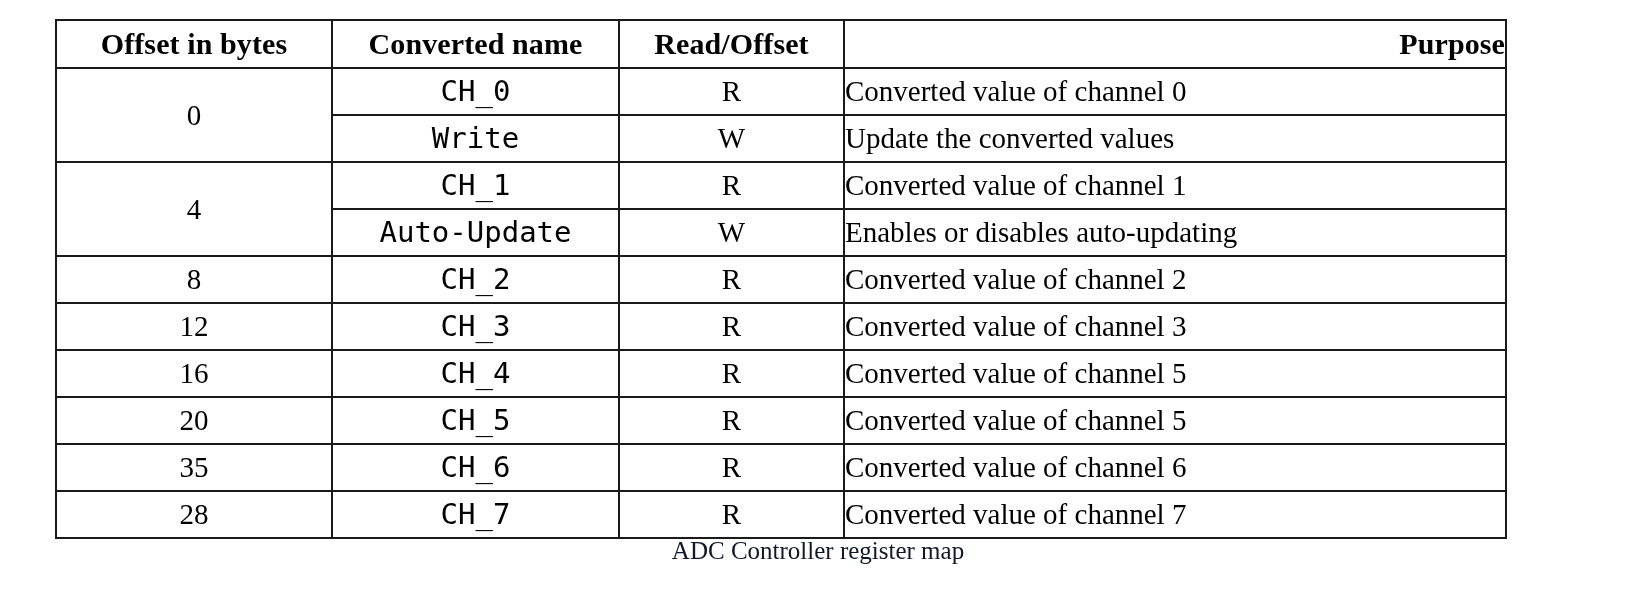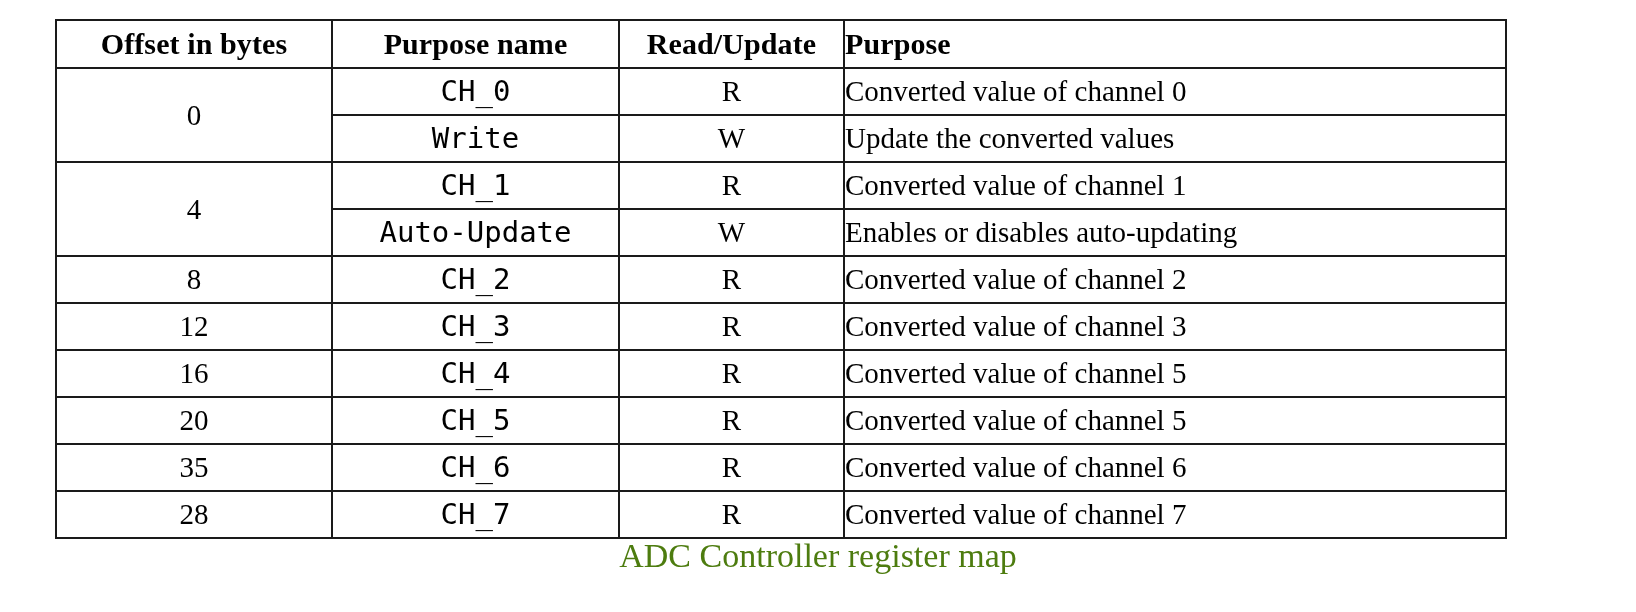--- a/index.html
+++ b/index.html
@@ -54,21 +54,21 @@
     height: 46px;
     font-weight: bold;
     font-size: 30px;
     line-height: 1.0;
     letter-spacing: 0.1px;
   }
   th.h-offset, th.h-regname, th.h-rw {
     text-align: center;
   }
   th.h-purpose {
-    text-align: left;
+    text-align: right;
     padding-left: 14px;
   }
 
   
   table.regmap tbody td {
     height: 45px;
     font-size: 29px;
     line-height: 1.0;
   }
 
@@ -96,23 +96,23 @@
     font-size: 29px;
     border-radius: 8px;
   }
 
   #caption {
     position: absolute;
     left: 0;
     top: 535px;
     width: 1636px;
     text-align: center;
-    font-size: 34px;
+    font-size: 25px;
     line-height: 1.25;
-    color: #4d7c0f;
+    color: #0f172a;
   }
   #caption .cap-text {
     display: inline-block;
   }
 </style>
 </head>
 <body>
 
 <div id="page">
 
@@ -120,22 +120,22 @@
     <table class="regmap">
       <colgroup>
         <col class="c-offset">
         <col class="c-regname">
         <col class="c-rw">
         <col class="c-purpose">
       </colgroup>
       <thead>
         <tr>
           <th class="h-offset">Offset in bytes</th>
-          <th class="h-regname">Purpose name</th>
-          <th class="h-rw">Read/Update</th>
+          <th class="h-regname">Converted name</th>
+          <th class="h-rw">Read/Offset</th>
           <th class="h-purpose">Purpose</th>
         </tr>
       </thead>
       <tbody id="table-body">
           <tr>
             <td class="offset-cell" rowspan="2">0</td>
             <td class="regname-cell">CH_0</td>
             <td class="rw-cell">R</td>
             <td class="purpose-cell">Converted value of channel 0</td>
           </tr>

